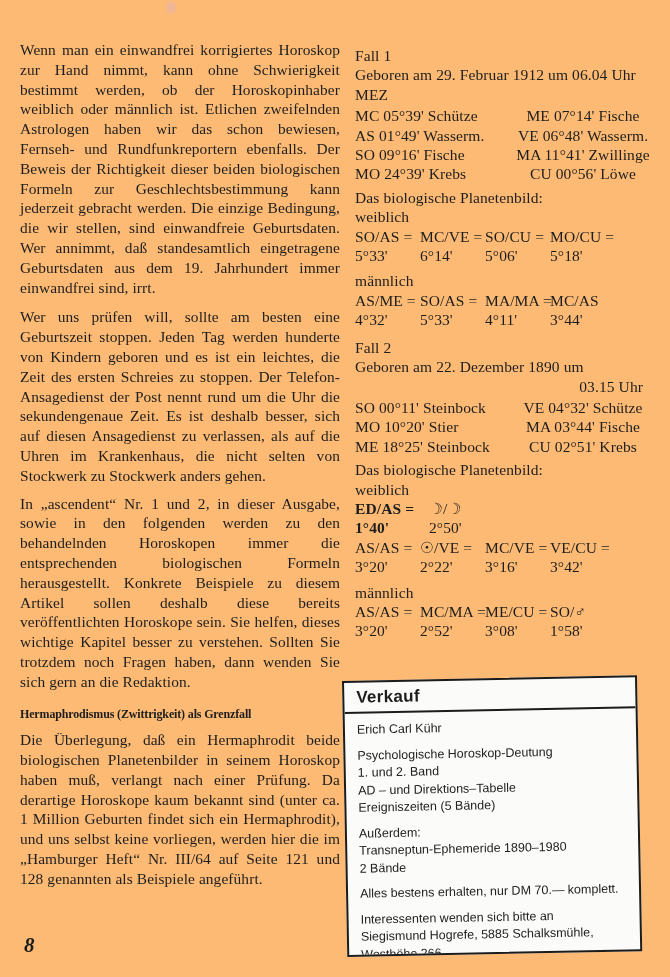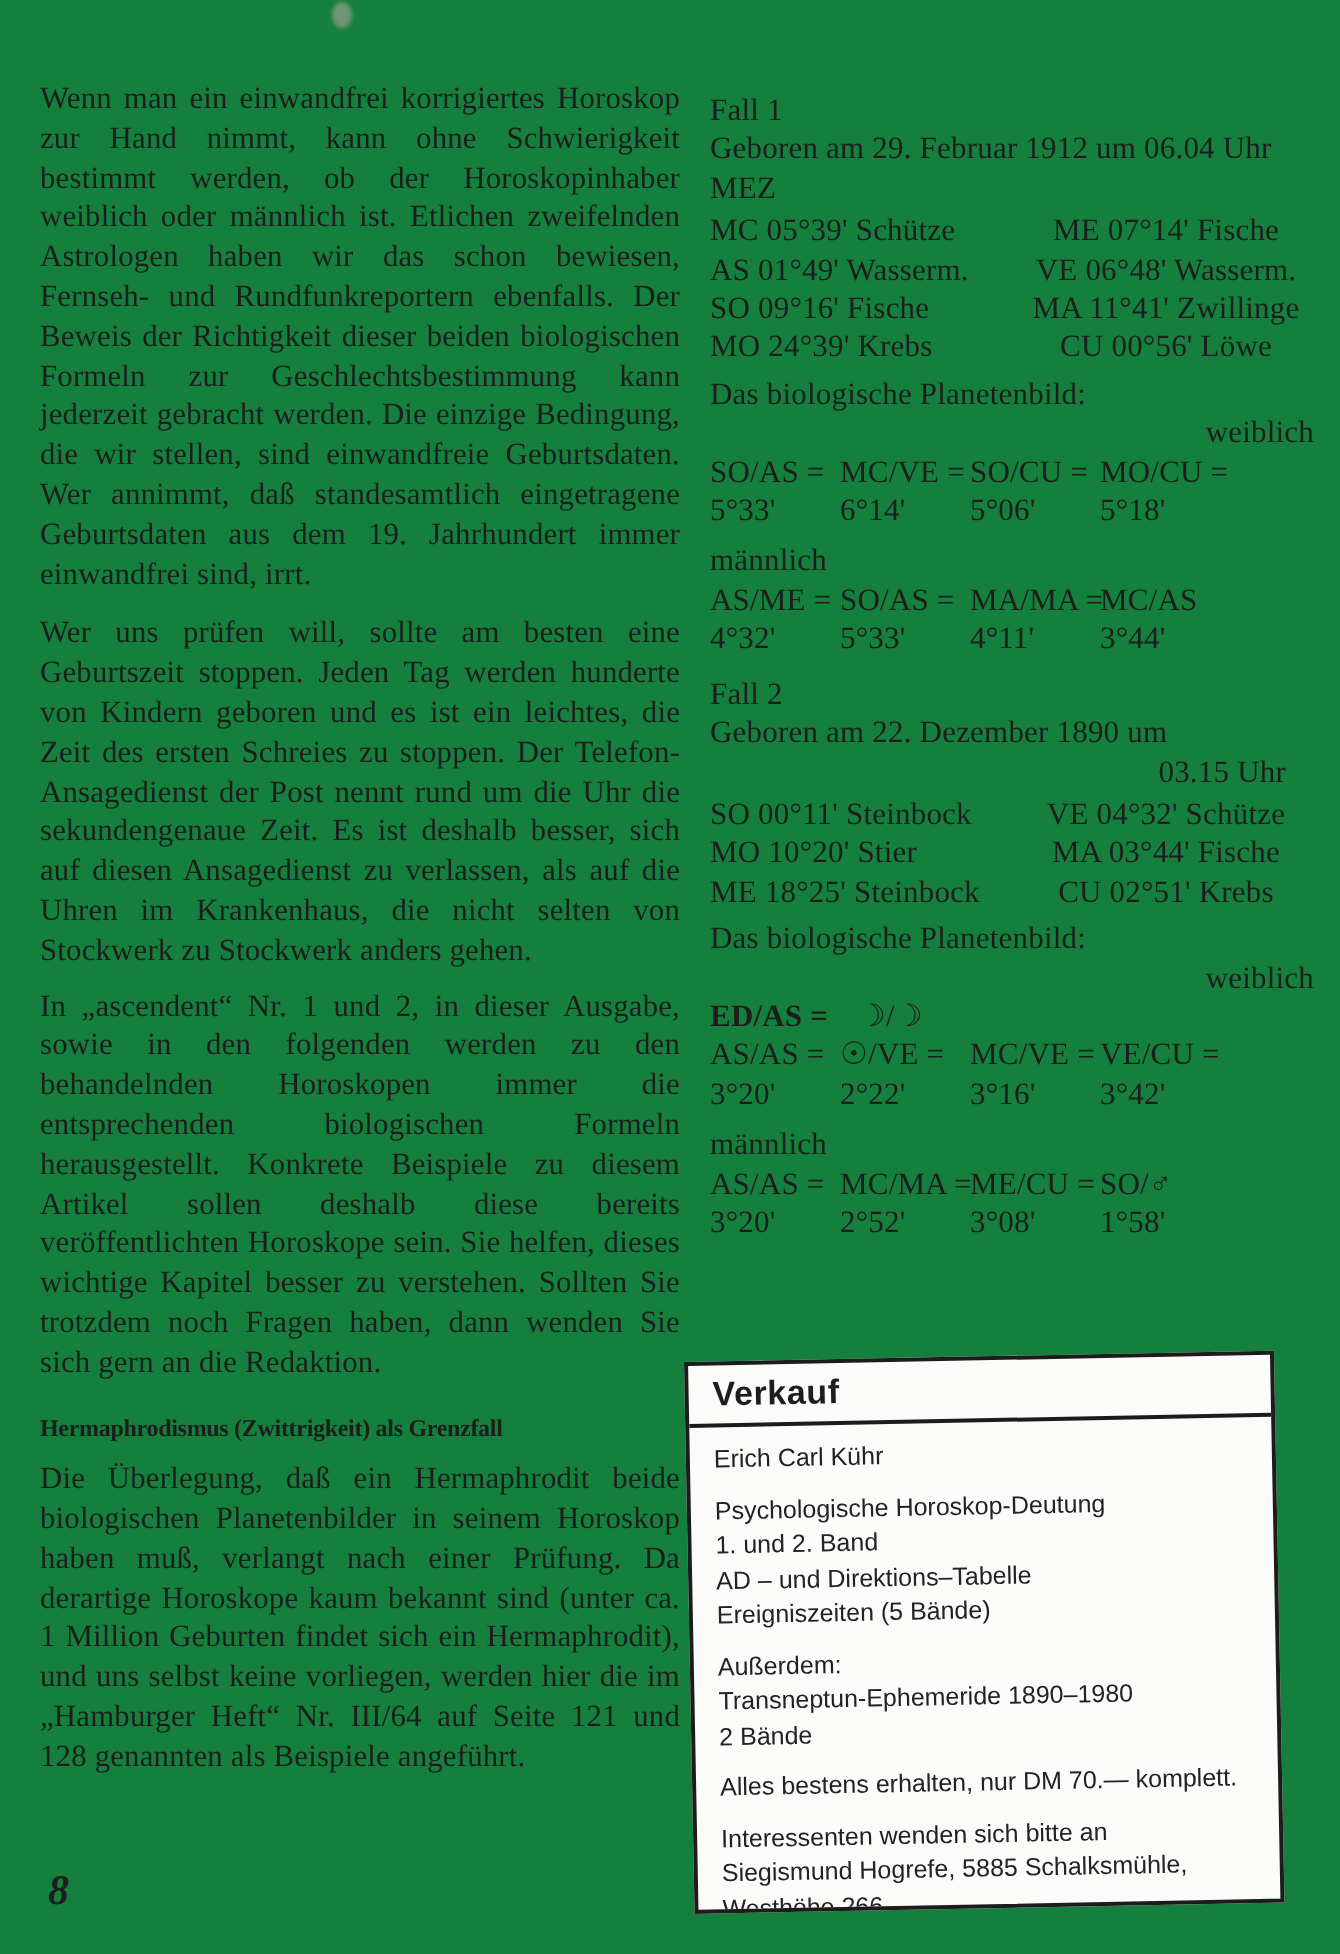--- a/index.html
+++ b/index.html
@@ -1,19 +1,19 @@
 <!DOCTYPE html>
 <html lang="de"><head>
 <meta charset="utf-8">
 <style>
   html,body{margin:0;padding:0;background:#e8e8e6;}
   .page{
     position:relative;
     width:670px;height:977px;
-    background:#15803d;
+    background:#fdba74;
     color:#1d1d1d;
     font-family:"Liberation Serif", serif;
     overflow:hidden;
   }
   
   .smudge{
     position:absolute;left:166px;top:1px;width:10px;height:13px;
     background:rgba(226,178,190,0.45);
     border-radius:50%;
     filter:blur(1px);
@@ -46,21 +46,21 @@
     font-size:15.5px;line-height:19.4px;
     letter-spacing:0.1px;
   }
   .line{white-space:nowrap;}
   .tz-right{text-align:right;padding-right:14px;}
   .ptable{margin-top:2px;}
   .prow{display:flex;white-space:nowrap;}
   .pc1{width:154px;flex:none;}
   .pc2{flex:1;text-align:center;}
   .bio{margin-top:4px;}
-  .gender{margin-top:0;text-align:right;}
+  .gender{margin-top:0;}
   .gender-gap{margin-top:6px;}
   .fall2-gap{margin-top:8px;}
   .frow{display:flex;white-space:nowrap;}
   .fcell{width:65px;flex:none;}
   .fcell.wide{width:74px;font-weight:bold;}
   .fcell.last{width:auto;}
   
   .ad-box{
     position:absolute;left:342px;top:681px;width:295px;height:276px;
     border:2px solid #1c1c1c;
@@ -177,20 +177,24 @@
         </div>
       </div>
 
       <div class="line bio">Das biologische Planetenbild:</div>
       <div class="line gender">weiblich</div>
 
       <div class="frow">
         <span class="fcell wide">ED/AS =</span>
         <span class="fcell last">☽/☽</span>
       </div>
+      <div class="frow">
+        <span class="fcell wide">1°40'</span>
+        <span class="fcell last">2°50'</span>
+      </div>
 
       <div class="frow">
         <span class="fcell">AS/AS =</span>
         <span class="fcell">☉/VE =</span>
         <span class="fcell">MC/VE =</span>
         <span class="fcell last">VE/CU =</span>
       </div>
       <div class="frow">
         <span class="fcell">3°20'</span>
         <span class="fcell">2°22'</span>

